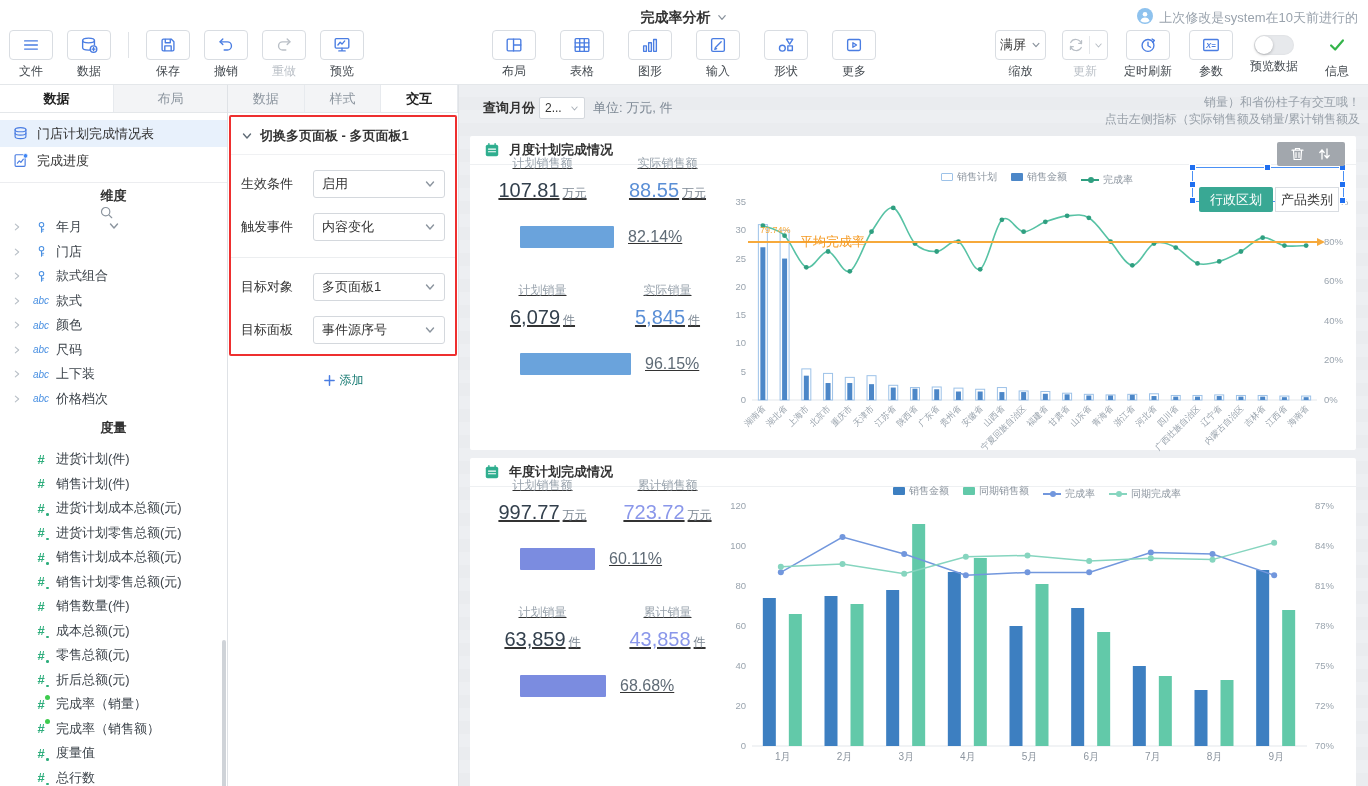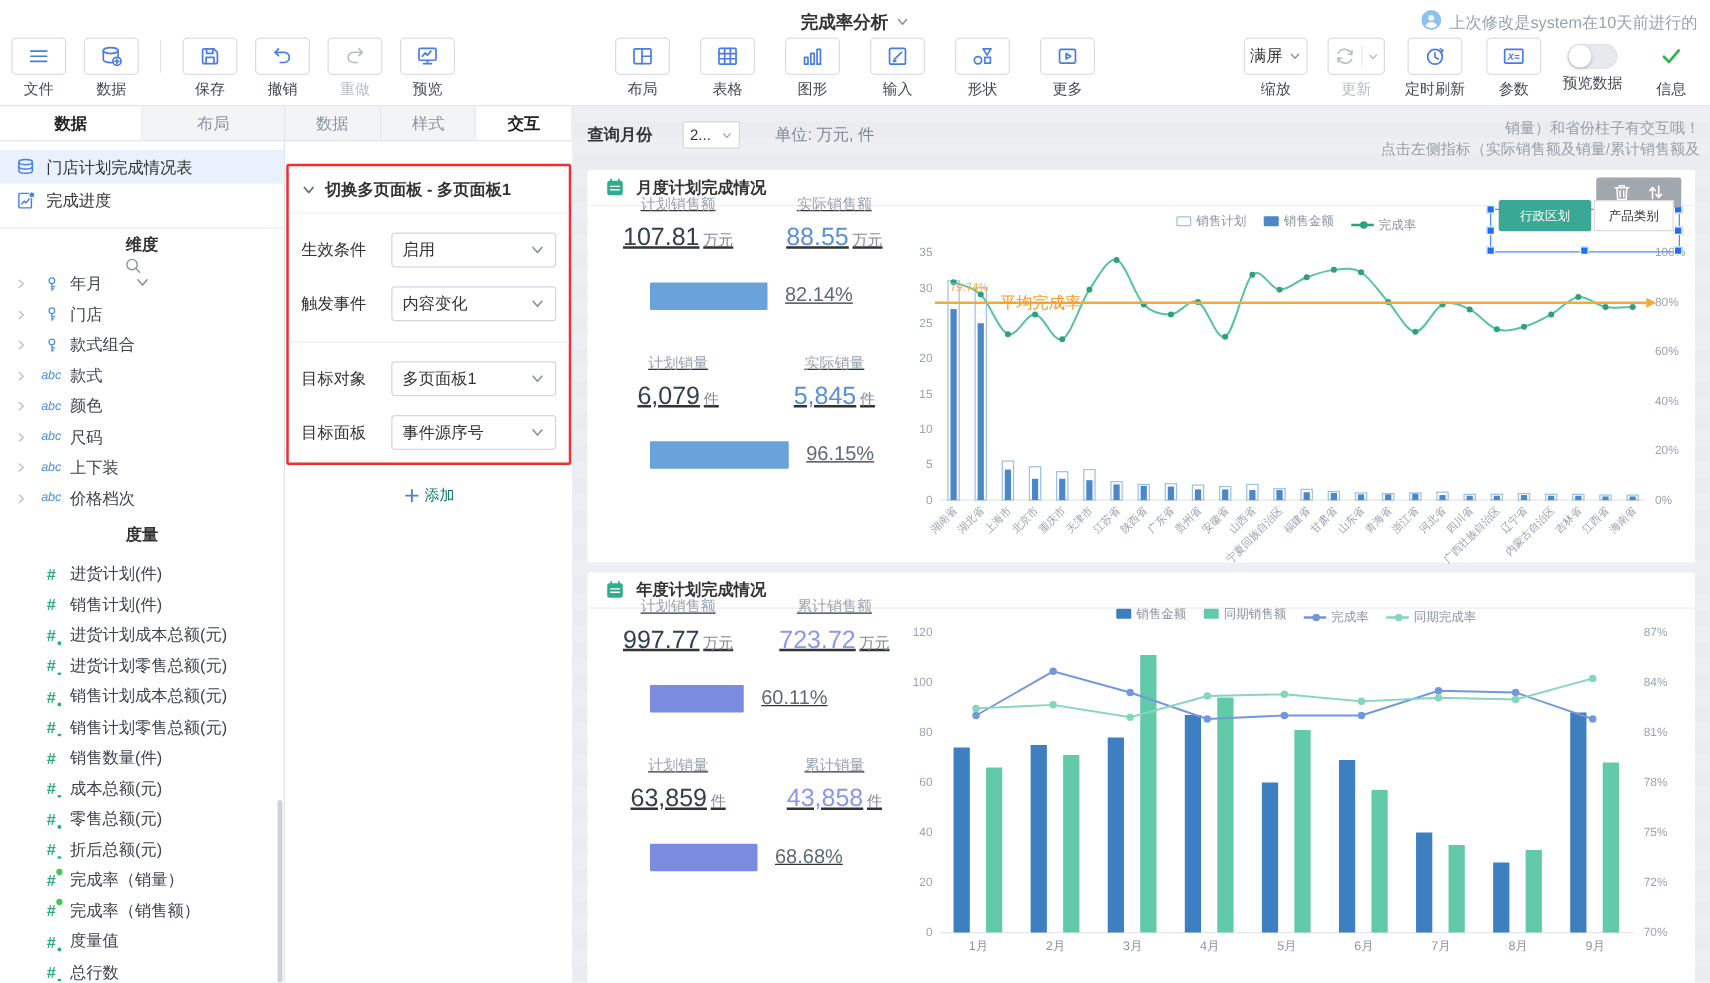--- a/index.html
+++ b/index.html
@@ -42,35 +42,35 @@
   .fld-ic { width:30px; display:flex; justify-content:center; align-items:center; }
   .abc { font-size:10px; color:#4a90e2; font-style:italic; letter-spacing:0; }
   .hash { font-size:13px; font-weight:bold; color:#2fae7d; position:relative; line-height:1; }
   .hash .subdot { position:absolute; right:-4px; bottom:-1px; width:2.5px; height:2.5px; border-radius:50%; background:#2fae7d; }
   .hash .calcdot { position:absolute; right:-5px; top:-3px; width:5px; height:5px; border-radius:50%; background:#3ecb4e; }
   .side-scroll { position:absolute; right:1px; top:555px; width:4px; height:230px; background:#cfd3d8; border-radius:2px; }
 
   
   .panel { position:absolute; left:228px; top:85px; width:231px; bottom:0; background:#fff; border-right:1px solid #dfe2e6; }
   .panel .tabbar .tab { border-right:1px solid #e7eaee; }
-  .redbox { margin:18px 1px 0; border:2px solid #ee2f2f; border-radius:2px; padding-bottom:10px; }
+  .redbox { margin:2px 1px 0; border:2px solid #ee2f2f; border-radius:2px; padding-bottom:10px; }
   .psec-head { display:flex; align-items:center; gap:7px; padding:10px 10px 9px; font-size:13px; font-weight:bold; color:#333; border-bottom:1px solid #f0f1f3; cursor:pointer; }
   .pfield { display:flex; align-items:center; margin:15px 10px 0; }
   .pfield .plabel { width:72px; font-size:13px; color:#333; flex:none; }
   .pselect { flex:1; height:28px; border:1px solid #d4d8dd; border-radius:3px; display:flex; align-items:center; padding:0 8px; font-size:13px; color:#333; cursor:pointer; background:#fff; }
   .pselect .val { flex:1; white-space:nowrap; overflow:hidden; }
   .pdiv { height:1px; background:#eceef0; margin:16px 0 0; }
   .addrow { margin-top:16px; display:flex; justify-content:center; align-items:center; gap:4px; color:#0f766e; font-size:12px; cursor:pointer; }
 
   
   .canvas { position:absolute; left:459px; top:85px; right:0; bottom:0; overflow:hidden;
     background:#edeff2;
     background-image:repeating-linear-gradient(0deg,#eaecef 0 13px,#edeff2 13px 26px);
   }
-  .filterbar { position:absolute; left:11px; top:11px; height:24px; display:flex; align-items:center; gap:24px; }
+  .filterbar { position:absolute; left:24px; top:11px; height:24px; display:flex; align-items:center; gap:4px; }
   .filter-label { font-size:13px; font-weight:bold; color:#333; }
   .mini-select { width:46px; height:22px; background:#fff; border:1px solid #d4d8dd; border-radius:2px; display:flex; align-items:center; padding:0 5px; font-size:12px; color:#333; cursor:pointer; }
   .mini-select .val { flex:1; }
   .unit-text { font-size:13px; color:#7d8894; margin-left:4px; }
   .hint { position:absolute; right:8px; top:9px; width:400px; text-align:right; font-size:12px; color:#98a0a9; line-height:1.45; }
 
   .card { position:absolute; left:11px; width:886px; background:#fff; border-radius:2px; }
   .card1 { top:51px; height:314px; }
   .card2 { top:373px; height:340px; }
   .card-head { height:29px; display:flex; align-items:center; gap:9px; padding-left:14px; border-bottom:1px solid #eef0f2; }
@@ -96,21 +96,21 @@
   .lg-sq { width:12px; height:8px; border-radius:1px; display:inline-block; }
   .lg-line { width:18px; height:2px; position:relative; display:inline-block; }
   .lg-line i { position:absolute; left:7px; top:-2px; width:6px; height:6px; border-radius:50%; }
 
   svg text { font-family:"Liberation Sans","DejaVu Sans",sans-serif; }
 
   
   .float-toolbar { position:absolute; left:818px; top:57px; width:68px; height:24px; background:#a2a7ad; border-radius:2px; display:flex; align-items:center; justify-content:space-evenly; z-index:8; cursor:pointer; }
   .sel-rect { position:absolute; left:733px; top:82px; width:152px; height:35px; border:1px solid #4a90f5; z-index:7; }
   .handle { position:absolute; width:7px; height:7px; background:#1f6ff0; border:1px solid #fff; }
-  .tab-btn { position:absolute; top:75px; height:25px; display:flex; align-items:center; justify-content:center; font-size:10px; cursor:pointer; z-index:8; }
+  .tab-btn { position:absolute; top:102px; height:25px; display:flex; align-items:center; justify-content:center; font-size:13px; cursor:pointer; z-index:8; }
   .btn-region { left:740px; width:74px; background:#39a894; color:#fff; border-radius:2px; }
   .btn-category { left:816px; width:64px; background:#fff; color:#333; border:1px solid #d9dde2; }
 </style>
 </head>
 <body>
 
 <div class="app">
 
   <div class="header">
     <div class="doc-title">

